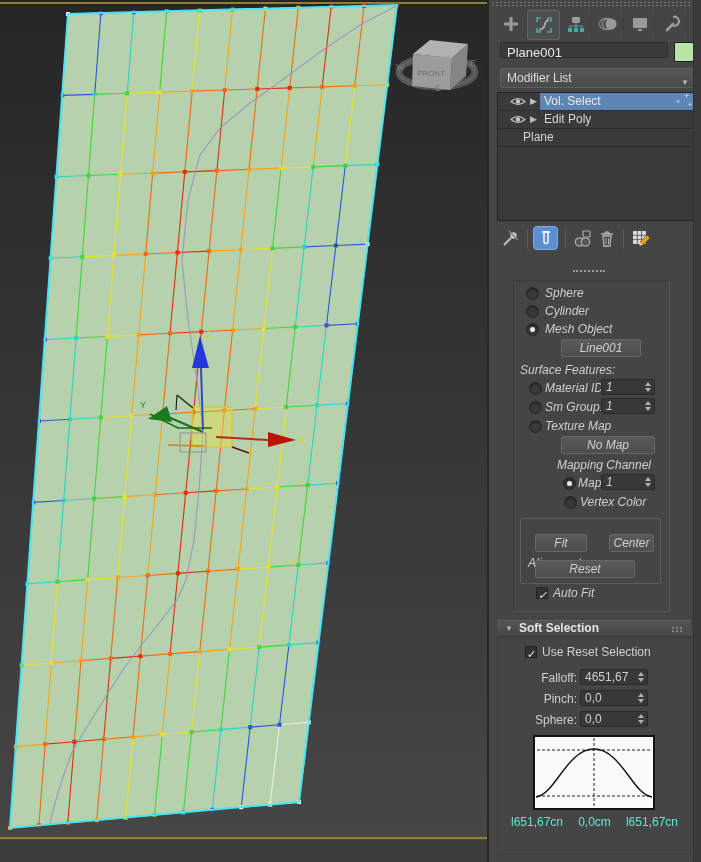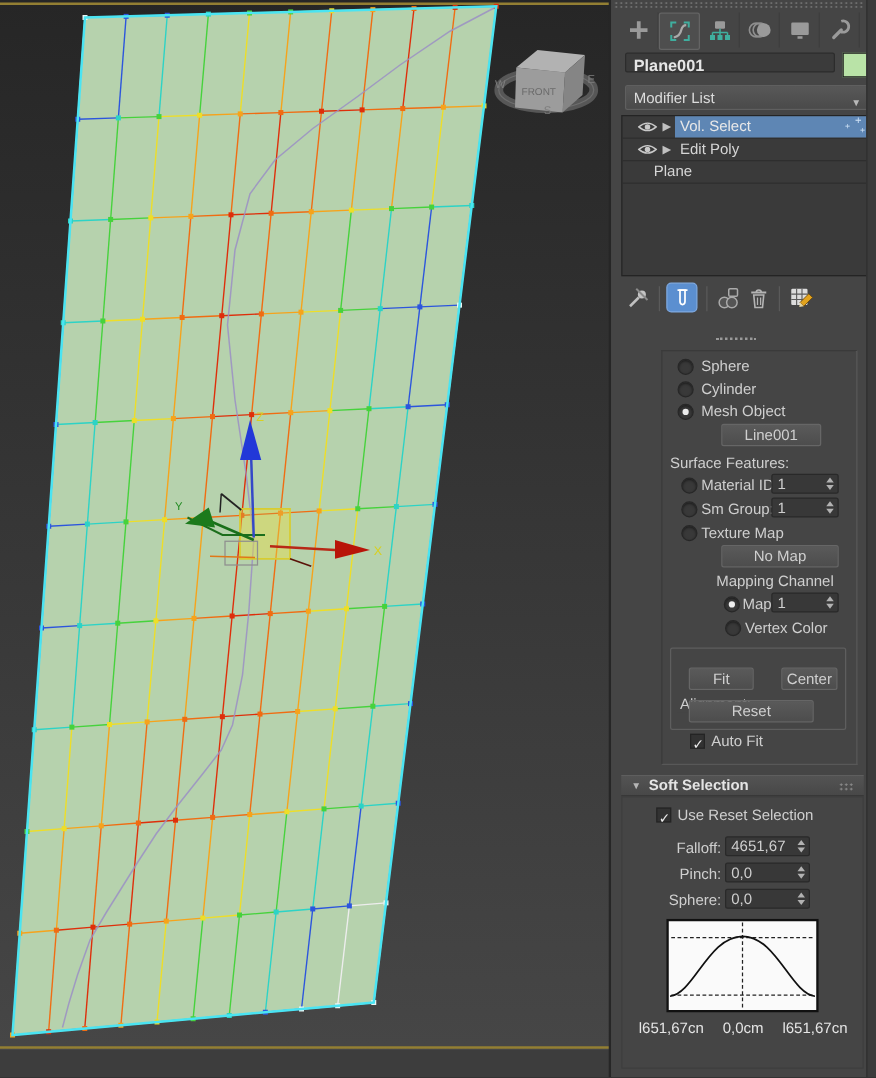--- a/index.html
+++ b/index.html
@@ -10,62 +10,62 @@
   #vpwrap{position:absolute;left:0;top:0;width:489px;height:862px;}
   
   .panel{position:absolute;left:489px;top:0;width:212px;height:862px;background:#454545;color:#d2d2d2;font-size:12px;}
   .grip{position:absolute;left:2px;top:1px;width:200px;height:6px;
         background-image:radial-gradient(#777 0.8px,transparent 1px);background-size:4px 3px;}
   .tabs{position:absolute;left:6px;top:10px;height:28px;display:flex;}
   .tab{width:31px;height:28px;display:flex;align-items:center;justify-content:center;border-right:1px solid #3e3e3e;}
   .tab.active{background:#4e4e4e;border:1px solid #646464;border-radius:2px;}
   .namefield{position:absolute;left:11px;top:42px;width:168px;height:16px;background:#3b3b3b;
              border:1px solid #2c2c2c;border-radius:2px;color:#e6e6e6;font-size:13px;
-             line-height:20px;padding-left:6px;box-sizing:border-box;font-weight:bold;}
+             line-height:20px;padding-left:6px;box-sizing:border-box;}
   .swatch{position:absolute;left:185px;top:42px;width:22px;height:20px;background:#b9e3a7;border:1px solid #1d1d1d;box-sizing:border-box;}
   .modlist{position:absolute;left:11px;top:68px;width:196px;height:20px;background:linear-gradient(#585858,#4a4a4a);
            border:1px solid #5f5f5f;border-radius:2px;box-sizing:border-box;line-height:18px;padding-left:6px;color:#dcdcdc;}
   .modlist .arr{position:absolute;right:6px;top:5px;font-size:8px;color:#b8b8b8;}
   .stack{position:absolute;left:8px;top:92px;width:201px;height:129px;background:#3a3a3a;border:1px solid #242424;box-sizing:border-box;}
   .srow{position:relative;height:17px;border-bottom:1px solid #2e2e2e;}
   .srow .eye{position:absolute;left:12px;top:3px;}
   .srow .tri{position:absolute;left:32px;top:3px;font-size:9px;color:#c0c0c0;}
   .srow .hl{position:absolute;left:42px;top:0;right:2px;height:17px;background:#5e86b4;}
   .srow .lbl{position:absolute;left:46px;top:1px;color:#e8e8e8;}
   .srow .lbl2{position:absolute;left:46px;top:1px;color:#d6d6d6;}
   .srow .base{position:absolute;left:25px;top:1px;color:#d6d6d6;}
   .sparkle{position:absolute;color:#cfe2f6;font-size:9px;}
   .stools{position:absolute;left:0;top:226px;width:212px;height:26px;}
   .stool{position:absolute;top:1px;}
   .vsep{position:absolute;top:3px;width:1px;height:20px;background:#5a5a5a;}
   .endres{position:absolute;left:44px;top:0;width:25px;height:24px;background:#5b8fd0;border:1px solid #7fa9e0;border-radius:4px;box-sizing:border-box;display:flex;align-items:center;justify-content:center;}
   .sepdots{position:absolute;left:84px;top:270px;width:32px;border-top:2px dotted #9a9a9a;}
   
-  .frame{position:absolute;left:40px;top:280px;width:157px;height:332px;border:1px solid #585858;border-top-color:#3a3a3a;border-left-color:#3a3a3a;box-sizing:border-box;}
+  .frame{position:absolute;left:24px;top:280px;width:157px;height:332px;border:1px solid #585858;border-top-color:#3a3a3a;border-left-color:#3a3a3a;box-sizing:border-box;font-style:italic;}
   .radio{position:absolute;width:11px;height:11px;border-radius:50%;background:#393939;border:1px solid #272727;box-shadow:inset 0 1px 2px rgba(0,0,0,.5);}
   .radio.on::after{content:"";display:block;width:5px;height:5px;margin:3px;border-radius:50%;background:#ececec;}
   .lab{position:absolute;color:#cfcfcf;white-space:nowrap;}
   .btn3ds{position:absolute;background:linear-gradient(#5a5a5a,#4d4d4d);border:1px solid #666;border-radius:2px;
           color:#cfcfcf;font-size:12px;text-align:center;box-sizing:border-box;}
   .spin{position:absolute;height:16px;background:#383838;border:1px solid #292929;border-radius:2px;box-sizing:border-box;}
   .spin .val{position:absolute;left:4px;top:0px;font-size:12px;color:#cfcfcf;line-height:15px;}
   .spin .up{position:absolute;right:3px;top:2px;width:0;height:0;border-left:3.5px solid transparent;border-right:3.5px solid transparent;border-bottom:4px solid #b2b2b2;}
   .spin .dn{position:absolute;right:3px;bottom:2px;width:0;height:0;border-left:3.5px solid transparent;border-right:3.5px solid transparent;border-top:4px solid #b2b2b2;}
   .cb{position:absolute;width:12px;height:12px;background:#323232;border:1px solid #242424;box-sizing:border-box;}
   .cb.checked::after{content:"\2713";color:#ececec;font-size:11px;line-height:10px;margin-left:1px;}
   .group{position:absolute;border:1px solid #5e5e5e;border-radius:2px;}
   .group-lab{position:absolute;background:#454545;padding:0 3px;color:#cfcfcf;}
   .ssheader{position:absolute;left:8px;top:620px;width:194px;height:17px;background:linear-gradient(#535353,#484848);
             border-top:1px solid #5e5e5e;border-bottom:1px solid #383838;box-sizing:border-box;}
   .ssheader .tri{position:absolute;left:8px;top:3px;font-size:8px;color:#b5b5b5;}
   .ssheader .ttl{position:absolute;left:22px;top:0px;font-weight:bold;color:#e4e4e4;}
   .ssheader .hgrip{position:absolute;right:8px;top:5px;width:12px;height:7px;
                    background-image:radial-gradient(#8a8a8a 0.8px,transparent 1px);background-size:4px 3.5px;}
   .ssbody{position:absolute;left:8px;top:637px;width:194px;height:218px;border:1px solid #3e3e3e;box-sizing:border-box;}
-  .graphlabels{position:absolute;left:22px;top:815px;width:167px;display:flex;justify-content:space-between;color:#e5e5e5;}
+  .graphlabels{position:absolute;left:22px;top:815px;width:167px;display:flex;justify-content:space-between;color:#5eead4;}
   .scrollstrip{position:absolute;left:204px;top:0;width:8px;height:862px;background:#3b3b3b;border-left:1px solid #2f2f2f;box-sizing:border-box;}
   svg text{font-family:"Liberation Sans",sans-serif;}
 </style>
 </head>
 <body>
 
 <div id="app">
 
   <div id="vpwrap">
     <svg id="vp" width="489" height="862">

